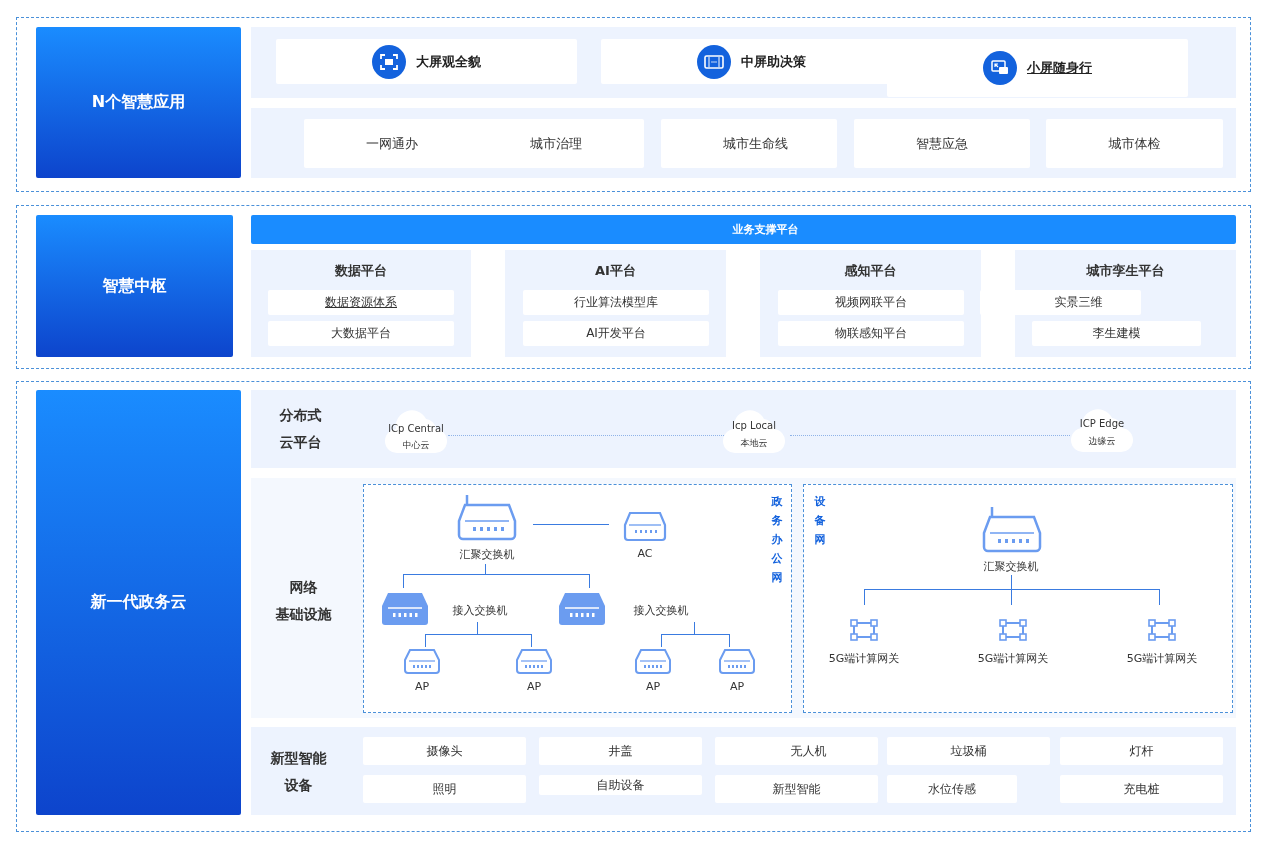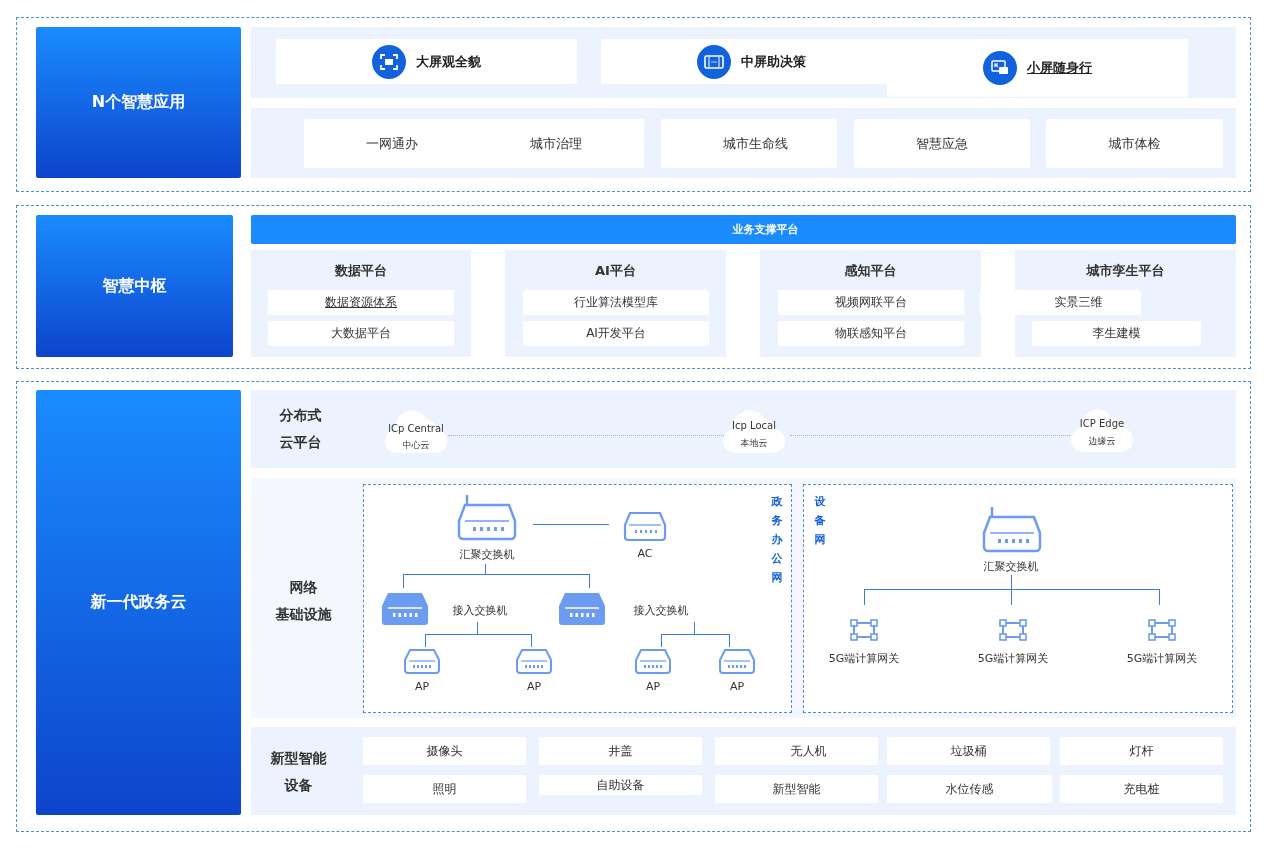--- a/index.html
+++ b/index.html
@@ -344,14 +344,14 @@
 
 <div class="card small" style="left:363px;top:737px;width:163px;height:28px;">摄像头</div>
 <div class="card small" style="left:539px;top:737px;width:163px;height:28px;">井盖</div>
 <div class="card small" style="left:715px;top:737px;width:163px;height:28px;padding-left:24px;">无人机</div>
 <div class="card small" style="left:887px;top:737px;width:163px;height:28px;">垃圾桶</div>
 <div class="card small" style="left:1060px;top:737px;width:163px;height:28px;">灯杆</div>
 
 <div class="card small" style="left:363px;top:775px;width:163px;height:28px;">照明</div>
 <div class="card small" style="left:539px;top:775px;width:163px;height:20px;">自助设备</div>
 <div class="card small" style="left:715px;top:775px;width:163px;height:28px;">新型智能</div>
-<div class="card small" style="left:887px;top:775px;width:165px;height:28px;">水位传感</div>
+<div class="card small" style="left:887px;top:775px;width:130px;height:28px;">水位传感</div>
 <div class="card small" style="left:1060px;top:775px;width:163px;height:28px;">充电桩</div>
 
 </body></html>

